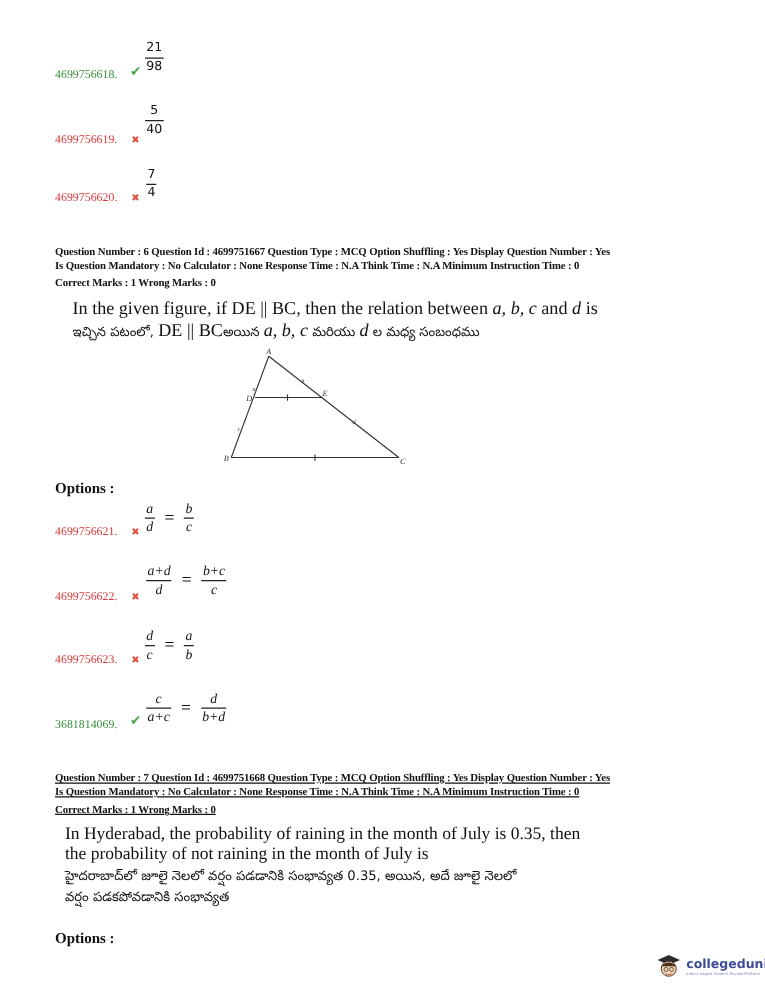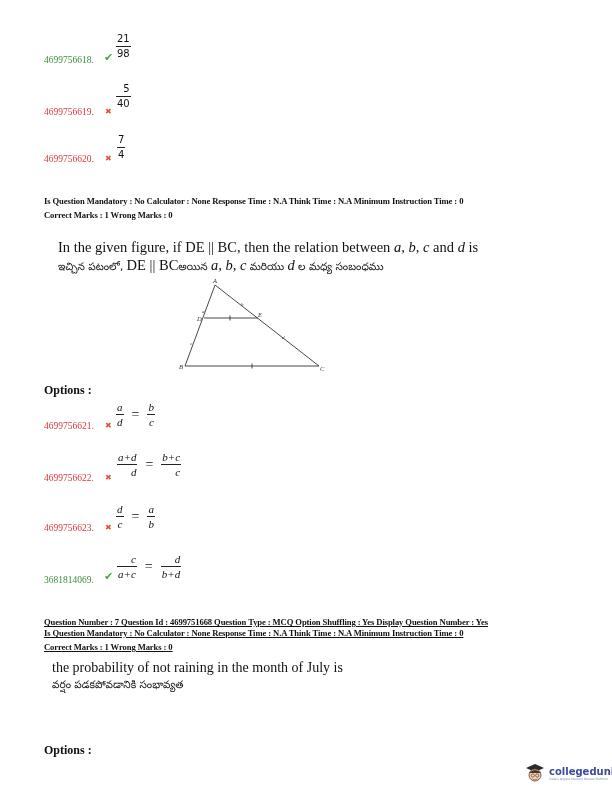--- a/index.html
+++ b/index.html
@@ -5,21 +5,21 @@
   html, body { margin: 0; padding: 0; background: #ffffff; }
   body { width: 612px; height: 792px; position: relative; overflow: hidden;
          font-family: "Liberation Serif", serif; color: #111; }
   .abs { position: absolute; }
   .opt-id { font-family: "Liberation Serif", serif; font-size: 9.5px; white-space: nowrap; }
   .opt-id.correct { color: #3a8f3a; }
   .opt-id.wrong { color: #d8393a; }
   .mark { display: inline-block; margin-left: 4px; font-size: 9px; vertical-align: 0; }
   .mark.correct { color: #4aa84a; font-size: 11px; }
   .mark.wrong { color: #e0553f; font-size: 8px; }
-  .frac { display: inline-flex; flex-direction: column; align-items: flex-end; vertical-align: middle; }
+  .frac { display: inline-flex; flex-direction: column; align-items: center; vertical-align: middle; }
   .frac .num, .frac .den { font-family: "DejaVu Sans", sans-serif; font-size: 10px; line-height: 12px; padding: 0 1px; }
   .frac .bar { height: 1px; background: #222; align-self: stretch; margin: 1px 0; }
   .frac.it .num, .frac.it .den { font-family: "Liberation Serif", serif; font-style: italic; font-size: 11px; }
   .eq { display: inline-flex; align-items: center; gap: 8px; }
   .eq-sign { font-family: "Liberation Serif", serif; font-size: 14px; }
   .meta { font-family: "Liberation Serif", serif; font-weight: bold; font-size: 8.6px; line-height: 11px; letter-spacing: -0.1px; color: #111; }
   .qtext { font-family: "Liberation Serif", serif; font-size: 14.5px; line-height: 17px; color: #111; }
   .qtext i { font-style: italic; }
   .telugu { font-family: "DejaVu Sans", sans-serif; font-size: 10.5px; line-height: 17px; }
   .options-label { font-family: "Liberation Serif", serif; font-weight: bold; font-size: 12px; }
@@ -54,20 +54,21 @@
   <span class="abs opt-id wrong" style="left:0; top:20px;">4699756620.</span>
   <span class="abs mark wrong" style="left:57px; top:20px;">✖</span>
   <span class="abs frac" style="left:73px; top:0;">
     <span class="num">7</span>
     <span class="bar"></span>
     <span class="den">4</span>
   </span>
 </div>
 
 <div class="abs meta" style="left:44px; top:196px; width:540px;">
+  <div>Question Number : 6 Question Id : 4699751667 Question Type : MCQ Option Shuffling : Yes Display Question Number : Yes</div>
   <div>Is Question Mandatory : No Calculator : None Response Time : N.A Think Time : N.A Minimum Instruction Time : 0</div>
   <div style="margin-top:3px;">Correct Marks : 1 Wrong Marks : 0</div>
 </div>
 
 <div class="abs qtext" style="left:58px; top:239px; width:520px;">
   <div>
     <span>In the given figure, if DE || BC, then the relation between </span><i>a, b, c</i><span> and </span><i>d</i><span> is</span>
   </div>
   <div style="margin-top:1px;">
     <span class="telugu">ఇచ్చిన పటంలో, </span><span>DE || BC</span><span class="telugu">అయిన </span><i>a, b, c</i><span class="telugu">  మరియు </span><i>d</i><span class="telugu">  ల మధ్య సంబంధము</span>
@@ -170,21 +171,23 @@
   </span>
 </div>
 
 <div class="abs meta" style="left:44px; top:617px; width:540px;text-decoration:underline;">
   <div>Question Number : 7 Question Id : 4699751668 Question Type : MCQ Option Shuffling : Yes Display Question Number : Yes</div>
   <div>Is Question Mandatory : No Calculator : None Response Time : N.A Think Time : N.A Minimum Instruction Time : 0</div>
   <div style="margin-top:3px;">Correct Marks : 1 Wrong Marks : 0</div>
 </div>
 
 <div class="abs qtext" style="left:52px; top:660px; width:520px; font-size:14px; line-height:16px;">
+  <div>In Hyderabad, the probability of raining in the month of July is 0.35, then</div>
   <div>the probability of not raining in the month of July  is</div>
+  <div class="telugu" style="margin-top:1px;">హైదరాబాద్‌లో జూలై నెలలో వర్షం పడడానికి సంభావ్యత 0.35, అయిన, అదే జూలై నెలలో</div>
   <div class="telugu">వర్షం పడకపోవడానికి సంభావ్యత</div>
 </div>
 
 <div class="abs options-label" style="left:44px; top:743px;">Options :</div>
 
 <div class="abs logo" style="left:524px; top:762px;">
   <svg width="22" height="22" viewBox="0 0 22 22">
     <polygon points="2,6 11,2 20,6 11,10" fill="#2b2b2b"></polygon>
     <circle cx="11" cy="13" r="6" fill="#f2d2b0" stroke="#5a3d2b" stroke-width="0.8"></circle>
     <path d="M5,11 Q11,5 17,11" fill="#4a2f1e"></path>

